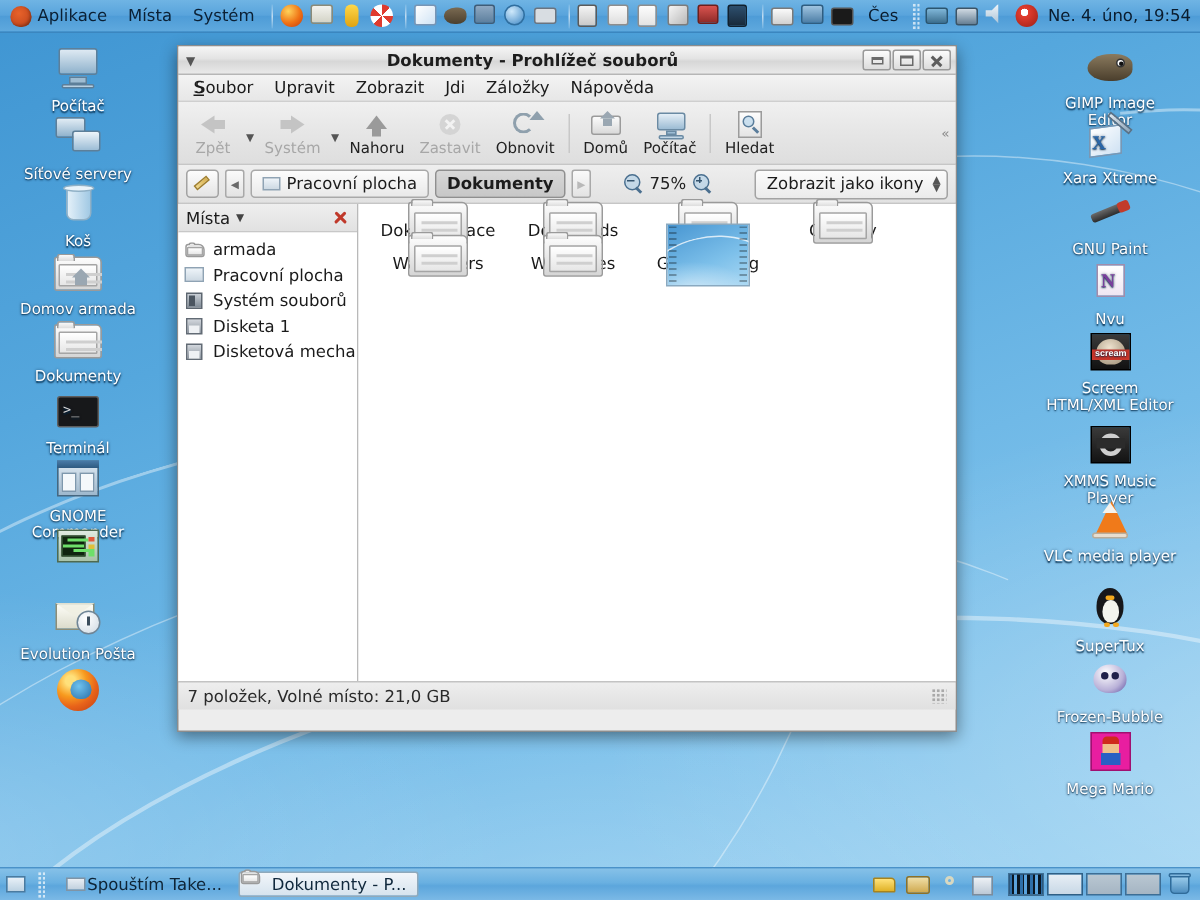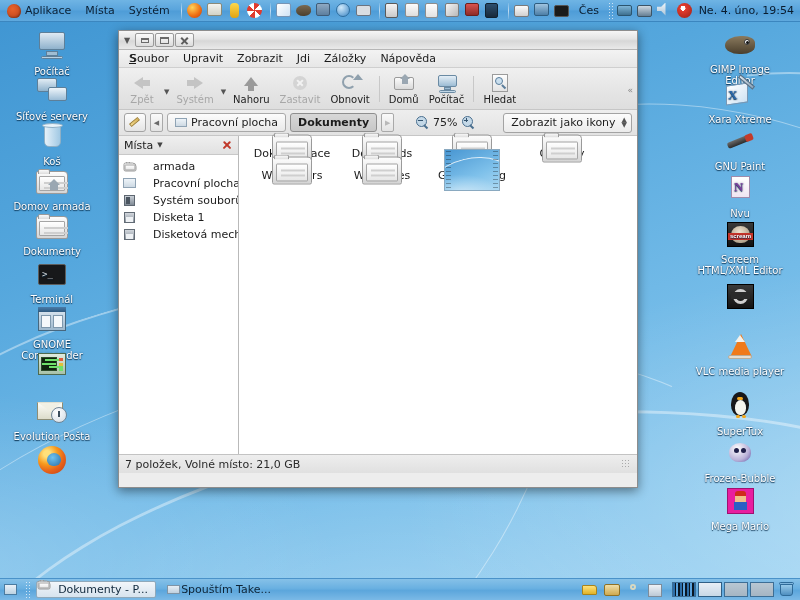--- a/index.html
+++ b/index.html
@@ -174,21 +174,21 @@
     background:linear-gradient(180deg,#efefef,#e1e1e1); border-bottom:1px solid #c8c8c8;
     font-size:11px; color:#1c1c1c;
   }
   #sb-head .caret { font-size:7px; margin-left:4px; color:#444; }
   #sb-close { margin-left:auto; width:12px; height:12px; position:relative; }
   #sb-close:before,#sb-close:after { content:""; position:absolute; left:1px; top:5px; width:10px; height:2.4px;
     background:#c0392b; border-radius:1px; }
   #sb-close:before { transform:rotate(45deg); }
   #sb-close:after  { transform:rotate(-45deg); }
   #sb-list { flex:1; background:#ffffff; padding-top:3px; overflow:hidden; }
-  .sb-row { display:flex; align-items:center; gap:16px; padding:2px 4px; font-size:11px; color:#1b1b1b;
+  .sb-row { display:flex; align-items:center; gap:5px; padding:2px 4px; font-size:11px; color:#1b1b1b;
     white-space:nowrap; overflow:hidden; }
   .sb-row .si { width:14px; height:13px; flex:0 0 14px; position:relative; }
 
   #files { flex:1; background:#ffffff; position:relative; padding:8px 0 0 8px; }
   .frow { display:flex; }
   .fitem { width:90px; text-align:center; padding:4px 2px 6px; font-size:11px; color:#1a1a1a; }
   .fitem .fico { width:46px; height:40px; margin:0 auto 3px; position:relative; }
   .fitem .fname { display:block; line-height:12px; }
 
   #statusbar {
@@ -514,20 +514,21 @@
   </div>
   <span class="lbl">Screem HTML/XML Editor</span>
 </div>
 
 <div class="dicon" style="left:692px; top:280px;">
   <div class="glyph">
     <div style="position:absolute;left:4px;top:4px;width:27px;height:25px;background:linear-gradient(180deg,#3a3a3a,#131313);border:1px solid #000"></div>
     <div style="position:absolute;left:10px;top:9px;width:15px;height:15px;border-radius:50%;border:3px solid #cfcfcf"></div>
     <div style="position:absolute;left:8px;top:12px;width:19px;height:7px;background:#2b2b2b"></div>
   </div>
+  <span class="lbl">XMMS Music Player</span>
 </div>
 
 <div class="dicon" style="left:692px; top:330px;">
   <div class="glyph">
     <div style="position:absolute;left:7px;top:4px;width:0;height:0;border-left:11px solid transparent;border-right:11px solid transparent;border-bottom:23px solid #f07a1a"></div>
     <div style="position:absolute;left:12px;top:5px;width:0;height:0;border-left:5px solid transparent;border-right:5px solid transparent;border-bottom:7px solid #f5f2ec"></div>
     <div style="position:absolute;left:5px;top:25px;width:24px;height:4px;border-radius:2px;background:#e8ded0;border:1px solid #b9ac99"></div>
   </div>
   <span class="lbl">VLC media player</span>
 </div>
@@ -557,20 +558,21 @@
     <div style="position:absolute;left:12px;top:11px;width:11px;height:6px;background:#f0c08a"></div>
     <div style="position:absolute;left:11px;top:17px;width:13px;height:8px;background:#2a5fc4"></div>
   </div>
   <span class="lbl">Mega Mario</span>
 </div>
 
 <div id="fm">
 
   <div id="titlebar">
     <span class="tb-menu">▼</span>
+    <span class="tb-title">Dokumenty - Prohlížeč souborů</span>
     <span class="tb-btns">
       <span class="tbtn">
           <i class="mini"></i>
         </span>
       <span class="tbtn">
           <i class="maxi"></i>
         </span>
       <span class="tbtn">
           <i class="xx"></i>
         </span>
@@ -819,38 +821,38 @@
     <span id="grip"></span>
   </div>
 </div>
 
 <div id="bottom-panel">
   <span id="show-desktop">
     <span style="position:absolute;left:1px;top:2px;width:13px;height:11px;border:1px solid #4a7ba0;background:linear-gradient(180deg,#e9f1f8,#bcd2e2)"></span>
   </span>
   <span class="handle"></span>
 
+  <span class="taskbtn flat">
+    <span style="width:13px;height:9px;position:relative;display:inline-block">
+      <span style="position:absolute;left:0;top:0;width:13px;height:9px;border:1px solid #7f94a6;background:linear-gradient(180deg,#e8eef4,#c0d0de)"></span>
+    </span>
+    <span>Spouštím Take...</span>
+  </span>
+
   <span class="taskbtn">
     <span style="width:12px;height:10px;position:relative;display:inline-block">
       <span class="folder small" style="position:absolute;left:0;top:0">
           <span class="back"></span>
           <span class="tab"></span>
           <span class="front"></span>
         </span>
     </span>
     <span>Dokumenty - P...</span>
   </span>
 
-  <span class="taskbtn flat">
-    <span style="width:13px;height:9px;position:relative;display:inline-block">
-      <span style="position:absolute;left:0;top:0;width:13px;height:9px;border:1px solid #7f94a6;background:linear-gradient(180deg,#e8eef4,#c0d0de)"></span>
-    </span>
-    <span>Spouštím Take...</span>
-  </span>
-
   <span id="tray">
     <span class="tray-icon">
         <i style="display:block;width:15px;height:10px;margin-top:3px;background:linear-gradient(180deg,#ffe27a,#e0b227);border:1px solid #a8831c;border-radius:1px 3px 1px 1px"></i>
       </span>
     <span class="tray-icon">
         <i style="display:block;width:16px;height:12px;margin-top:2px;background:linear-gradient(180deg,#f0dfa8,#cfa94f);border:1px solid #8e7126;border-radius:2px"></i>
       </span>
     <span class="tray-icon">
         <i style="display:block;width:6px;height:6px;margin:2px 0 0 4px;border:2px solid #d8d8c0;border-radius:50%;box-shadow:0 7px 0 -4px #d8d8c0"></i>
       </span>

